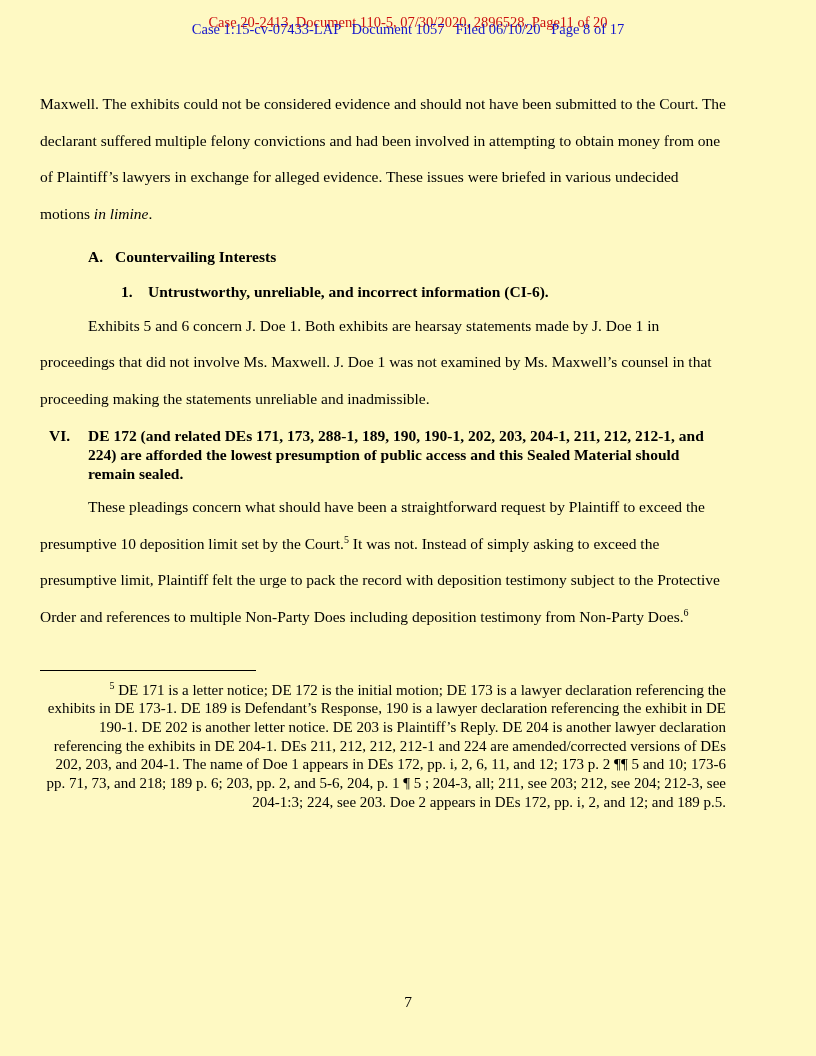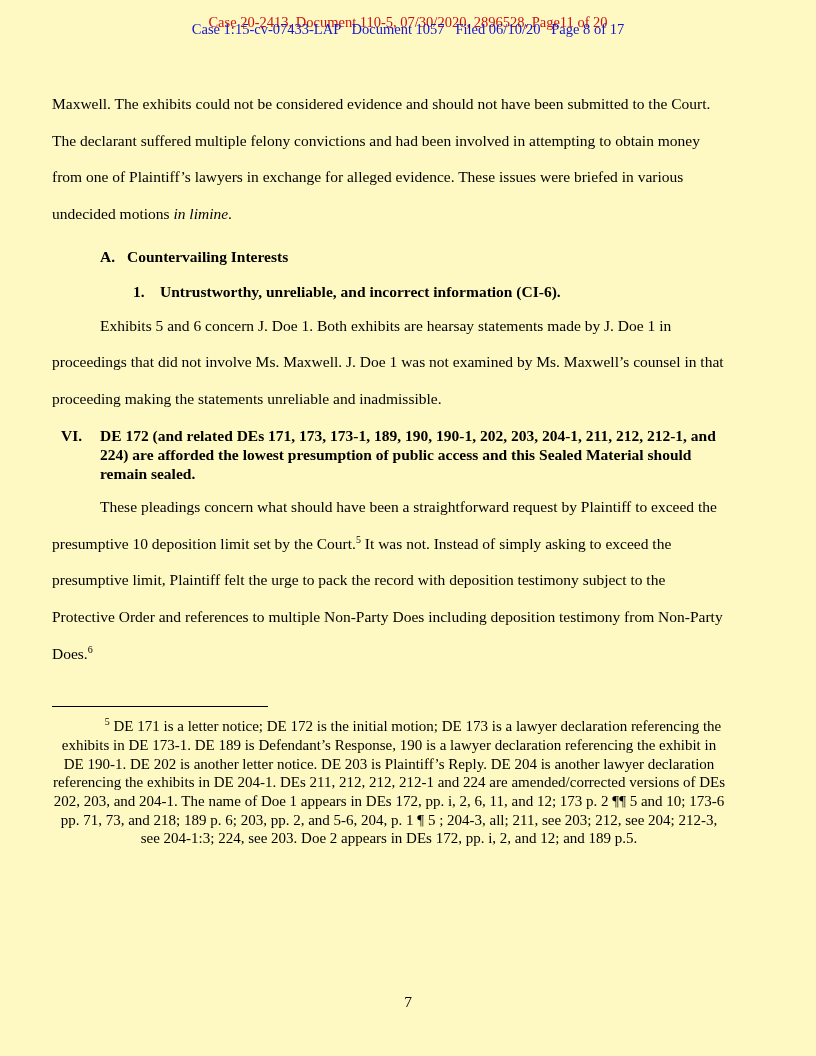--- a/index.html
+++ b/index.html
@@ -20,21 +20,21 @@
     right: 0;
     text-align: center;
     font-size: 14.5px;
     line-height: 17px;
     white-space: pre;
   }
   .stamp-red  { top: 14px; }
   .stamp-blue { top: 21px; }
 
   .content {
-    padding: 86px 90px 0 52px;
+    padding: 86px 90px 0 40px;
     font-size: 15.5px;
     line-height: 36.6px;
     text-align: left;
   }
   p.body-para { text-align: left; }
   p.indent { text-indent: 48px; }
   .p2 { margin-top: 7px; }
   .p3 { margin-top: 6px; }
 
   .heading {
@@ -60,21 +60,21 @@
   .footnote-section { margin-top: 34px; }
   .fn-rule {
     width: 216px;
     height: 0;
     border-top: 1px solid #000000;
   }
   .footnote {
     font-size: 15px;
     line-height: 18.7px;
     text-indent: 48px;
-    text-align: center;
+    text-align: right;
   }
   .fn5 { margin-top: 10px; }
   .fn6 { margin-top: 9px; }
 
   .page-number {
     position: absolute;
     top: 993px;
     left: 0;
     right: 0;
     text-align: center;
@@ -94,21 +94,21 @@
 
     <p class="body-para p1"><span>Maxwell. The exhibits could not be considered evidence and should not have been submitted to the Court. The declarant suffered multiple felony convictions and had been involved in attempting to obtain money from one of Plaintiff’s lawyers in exchange for alleged evidence. These issues were briefed in various undecided motions </span><em>in limine</em><span>.</span></p>
 
 
     <div class="heading h-a"><span class="h-num">A.</span><span>Countervailing Interests</span></div>
 
     <div class="heading h-1"><span class="h-num">1.</span><span>Untrustworthy, unreliable, and incorrect information (CI-6).</span></div>
 
     <p class="body-para indent p2">Exhibits 5 and 6 concern J. Doe 1. Both exhibits are hearsay statements made by J. Doe 1 in proceedings that did not involve Ms. Maxwell. J. Doe 1 was not examined by Ms. Maxwell’s counsel in that proceeding making the statements unreliable and inadmissible.</p>
 
-    <div class="heading h-vi"><span class="h-num">VI.</span><span>DE 172 (and related DEs 171, 173, 173-1, 189, 190, 190-1, 202, 203, 204-1, 211, 212, 212-1, and 224) are afforded the lowest presumption of public access and this Sealed Material should remain sealed.</span></div>
+    <div class="heading h-vi"><span class="h-num">VI.</span><span>DE 172 (and related DEs 171, 173, 288-1, 189, 190, 190-1, 202, 203, 204-1, 211, 212, 212-1, and 224) are afforded the lowest presumption of public access and this Sealed Material should remain sealed.</span></div>
 
     <p class="body-para indent p3"><span>These pleadings concern what should have been a straightforward request by Plaintiff to exceed the presumptive 10 deposition limit set by the Court.</span><sup class="sup">5</sup><span> It was not. Instead of simply asking to exceed the presumptive limit, Plaintiff felt the urge to pack the record with deposition testimony subject to the Protective Order and references to multiple Non-Party Does including deposition testimony from Non-Party Does.</span><sup class="sup">6</sup></p>
 
     <div class="footnote-section">
       <div class="fn-rule"></div>
 
       <p class="footnote fn5"><sup class="sup">5</sup><span> DE 171 is a letter notice; DE 172 is the initial motion; DE 173 is a lawyer declaration referencing the exhibits in DE 173-1. DE 189 is Defendant’s Response, 190 is a lawyer declaration referencing the exhibit in DE 190-1. DE 202 is another letter notice. DE 203 is Plaintiff’s Reply. DE 204 is another lawyer declaration referencing the exhibits in DE 204-1. DEs 211, 212, 212, 212-1 and 224 are amended/corrected versions of DEs 202, 203, and 204-1. The name of Doe 1 appears in DEs 172, pp. i, 2, 6, 11, and 12; 173 p. 2 ¶¶ 5 and 10; 173-6 pp. 71, 73, and 218; 189 p. 6; 203, pp. 2, and 5-6, 204, p. 1 ¶ 5 ; 204-3, all; 211, see 203; 212, see 204; 212-3, see 204-1:3; 224, see 203. Doe 2 appears in DEs 172, pp. i, 2, and 12; and 189 p.5.</span></p>
 
     </div>
 

